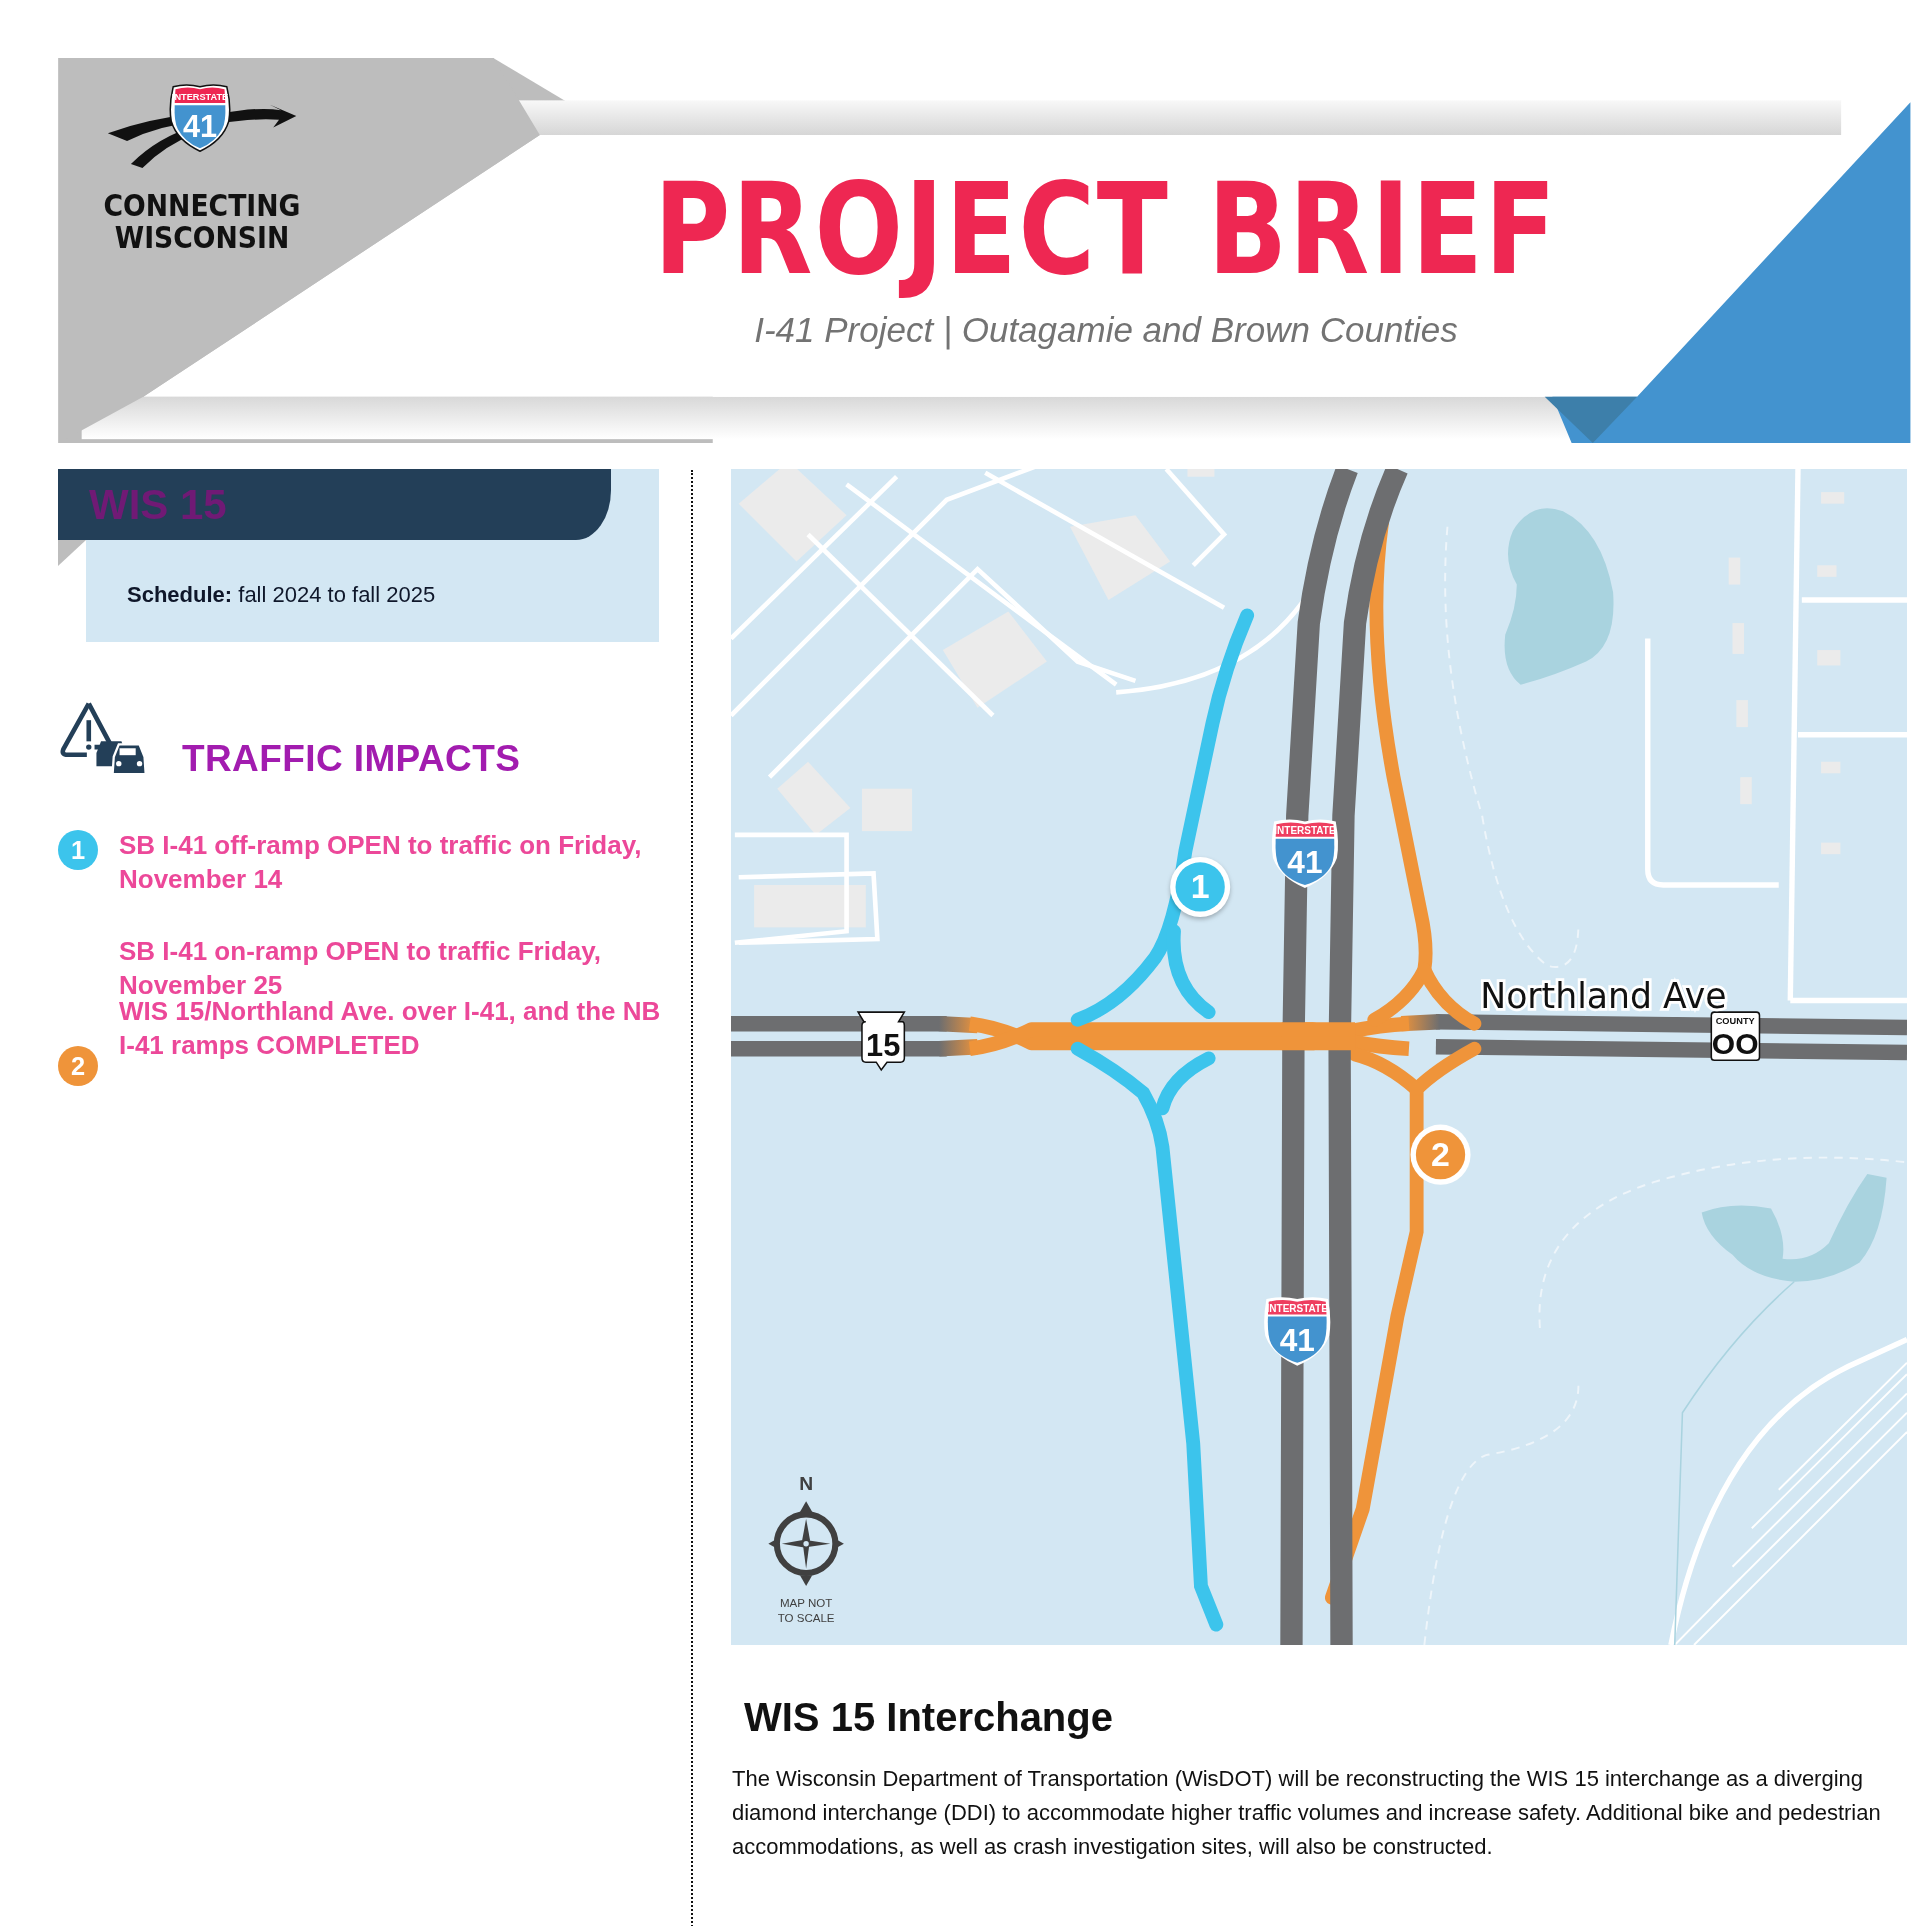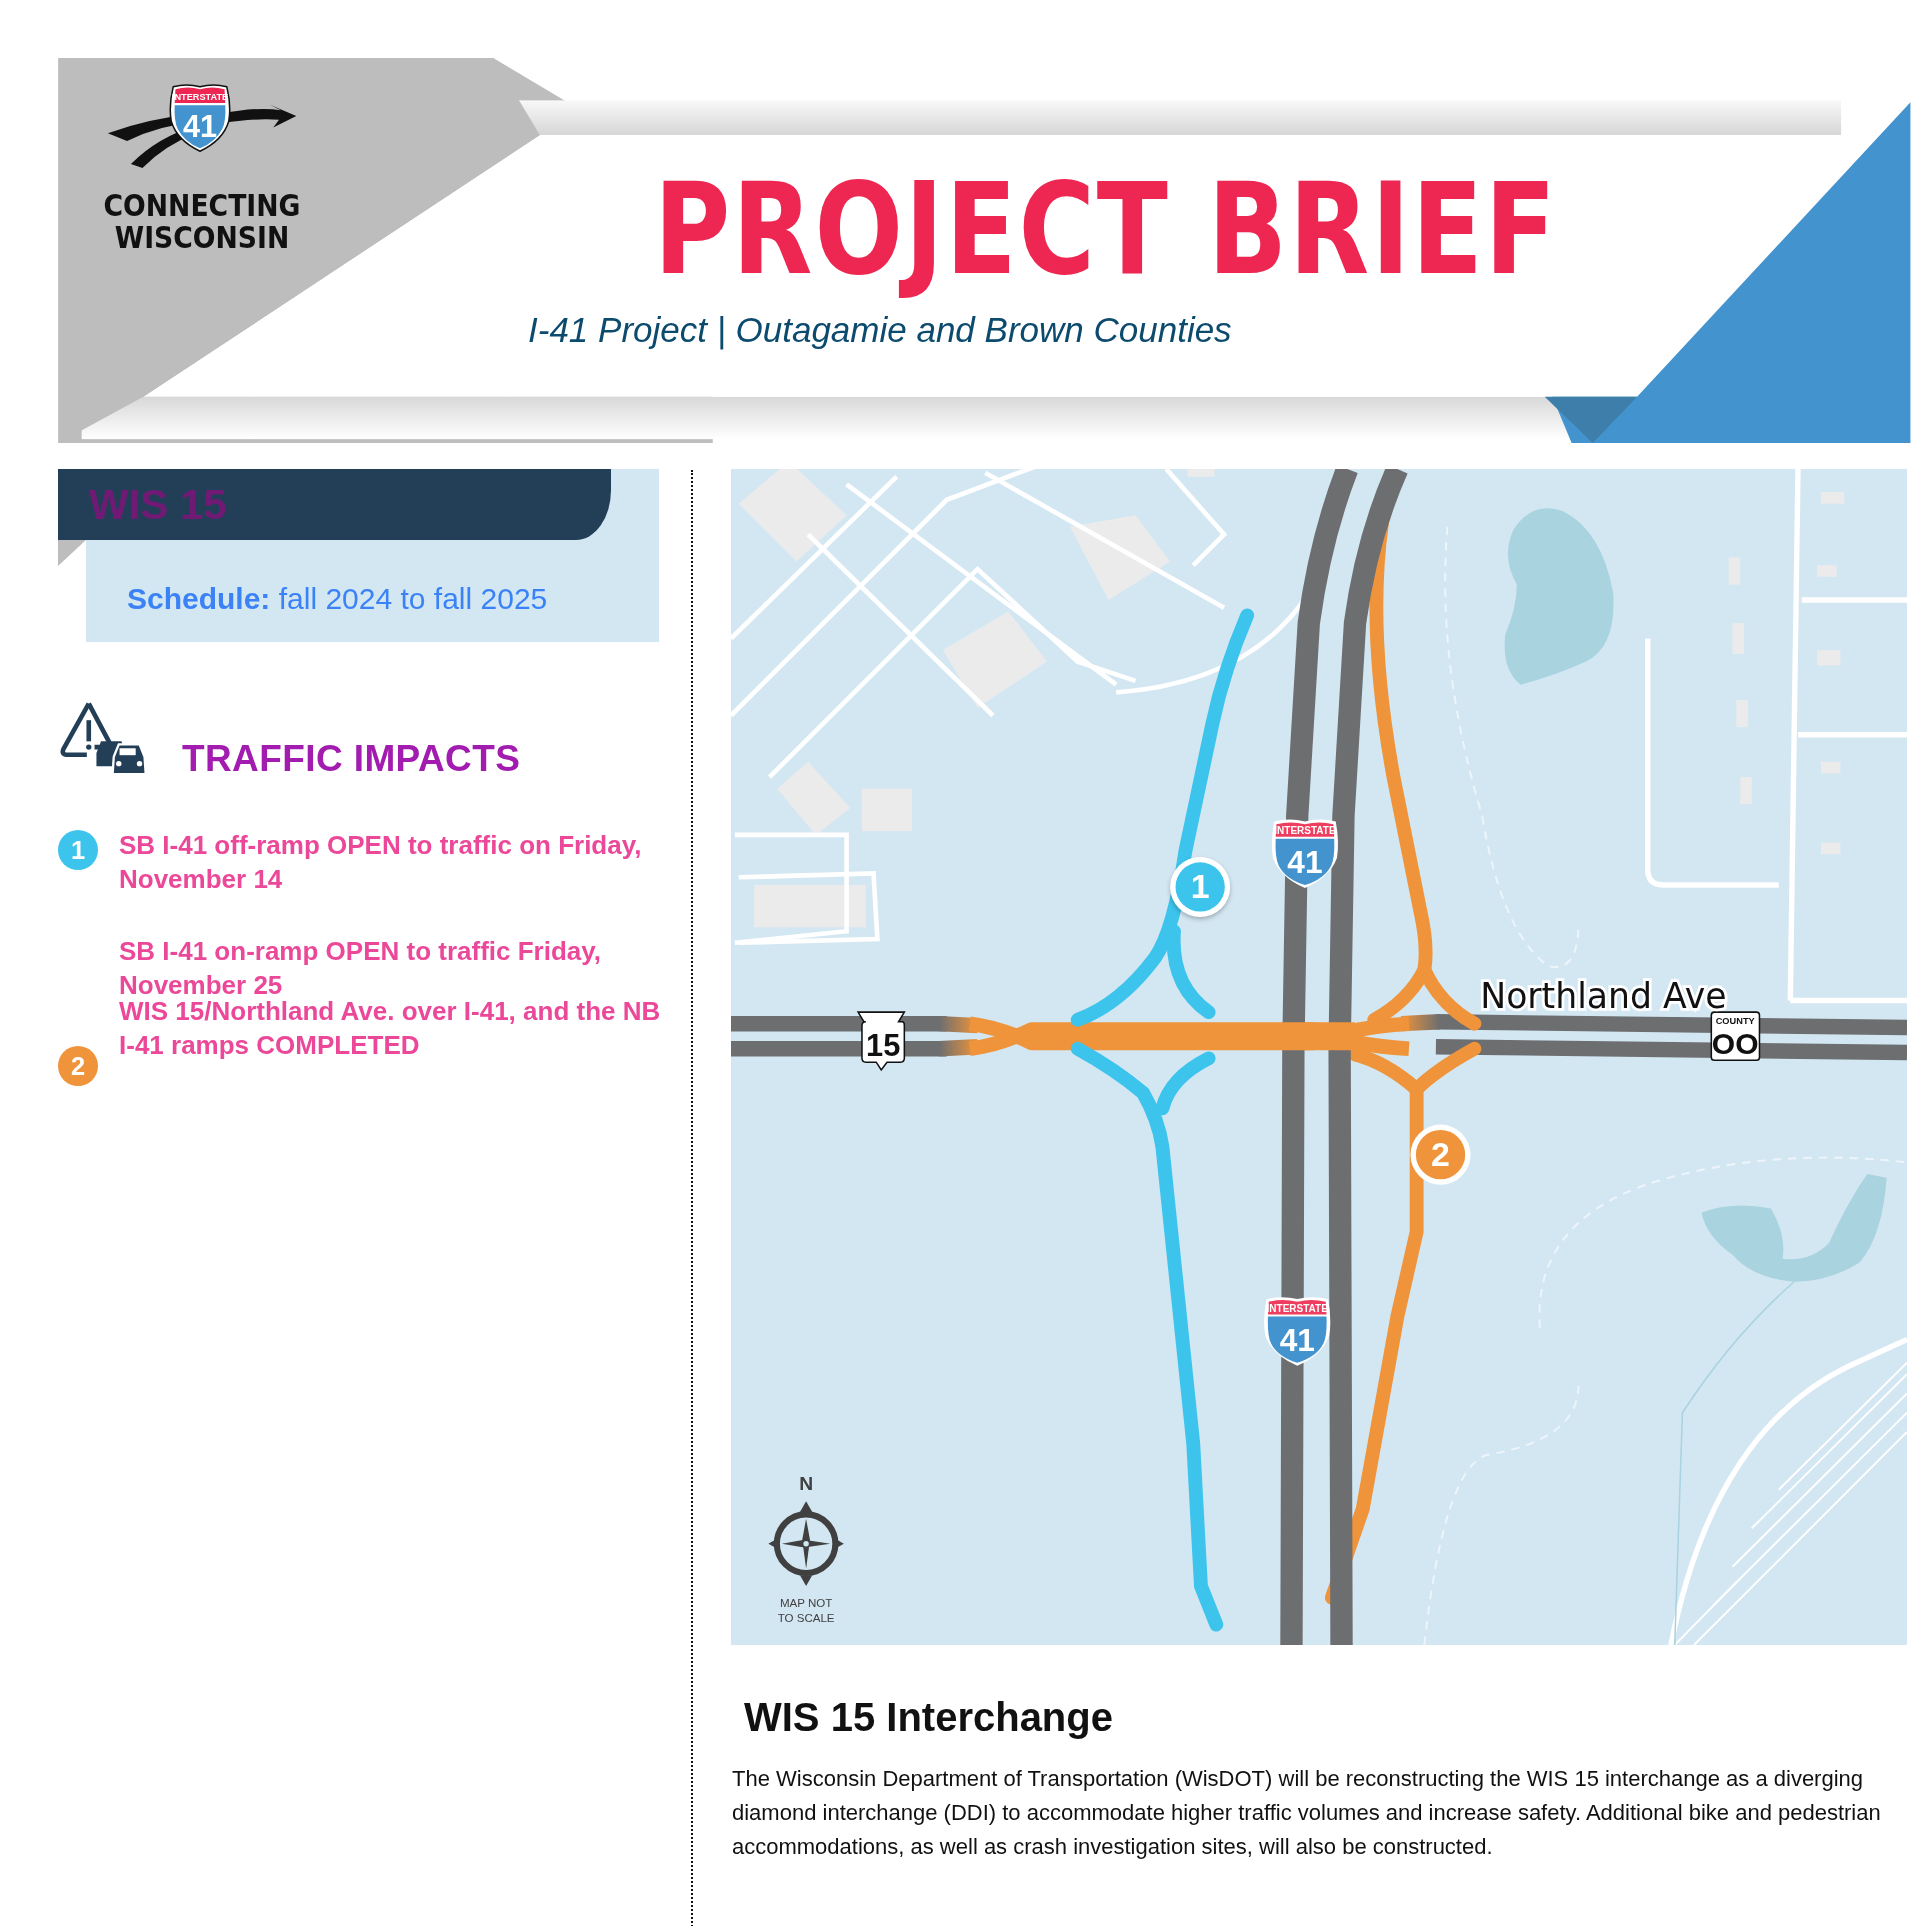--- a/index.html
+++ b/index.html
@@ -1,28 +1,28 @@
 <!DOCTYPE html>
 <html style="font-size:6.2px"><head>
 <meta charset="utf-8">
 <style>
   html,body{margin:0;padding:0;}
   body{width:1965px;height:2542px;position:relative;background:#ffffff;overflow:hidden;font-family:"Liberation Sans","DejaVu Sans",sans-serif;color:#000;}
   .abs{position:absolute;}
   
   .hdr-gray{left:58px;top:58px;width:655px;height:385px;}
   .hdr-title{left:528px;top:166px;width:1156px;text-align:center;font-family:"DejaVu Sans",sans-serif;font-weight:bold;font-size:127px;letter-spacing:2.3px;color:#ee2752;line-height:1;transform:scaleX(0.82);transform-origin:center top;}
-  .hdr-sub{left:528px;top:310px;width:1156px;font-style:italic;font-size:35px;color:#0c4a6e;}
+  .hdr-sub{left:528px;top:310px;width:1156px;text-align:center;font-style:italic;font-size:35px;color:#737373;}
   .logo-text{left:69px;top:189px;width:266px;text-align:center;font-family:"DejaVu Sans",sans-serif;font-weight:bold;font-size:31px;line-height:32px;color:#111;transform:scaleX(0.86);transform-origin:center top;}
   
   .sched-box{left:86px;top:469px;width:573px;height:173px;background:#d3e7f3;}
   .wis-tab{left:58px;top:469px;width:553px;height:71px;background:#233f58;border-bottom-right-radius:35px 50px;}
   .wis-fold{left:58px;top:540px;width:0;height:0;border-top:0 solid transparent;border-left:28px solid #bdbdbd;border-bottom:26px solid transparent;}
   .wis-title{left:89px;top:478px;font-weight:bold;font-size:42px;color:#701a75;line-height:54px;}
-  .sched{left:127px;top:582px;font-size:30px;color:#3b82f6;}
+  .sched{left:127px;top:582px;font-size:22px;color:#0f172a;}
   .sched b{font-weight:bold;}
   
   .ti-icon{left:58px;top:699px;width:100px;height:77px;}
   .ti-title{left:182px;top:738px;font-weight:bold;font-size:37px;color:#a21caf;letter-spacing:0.4px;}
   .item{left:119px;font-size:26px;line-height:34px;color:#ec4899;width:547px;font-weight:bold;}
   .num{width:40px;height:40px;border-radius:20px;color:#fff;font-weight:bold;font-size:25.4px;text-align:center;line-height:40px;}
   
   .vdiv{left:691px;top:470px;width:0;height:1749px;border-left:2.7px dotted #111;}
   
   .map{left:731px;top:469px;width:1176px;height:1176px;background:#d3e7f3;overflow:hidden;}

